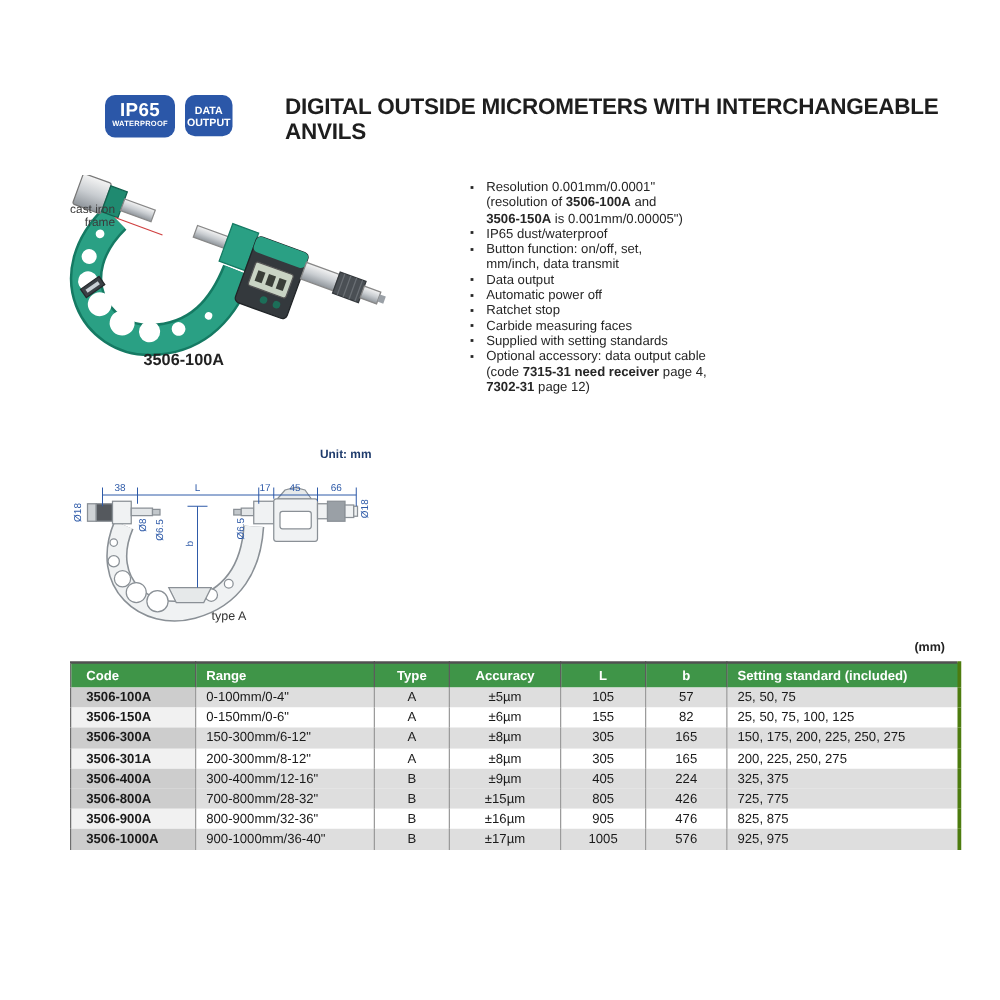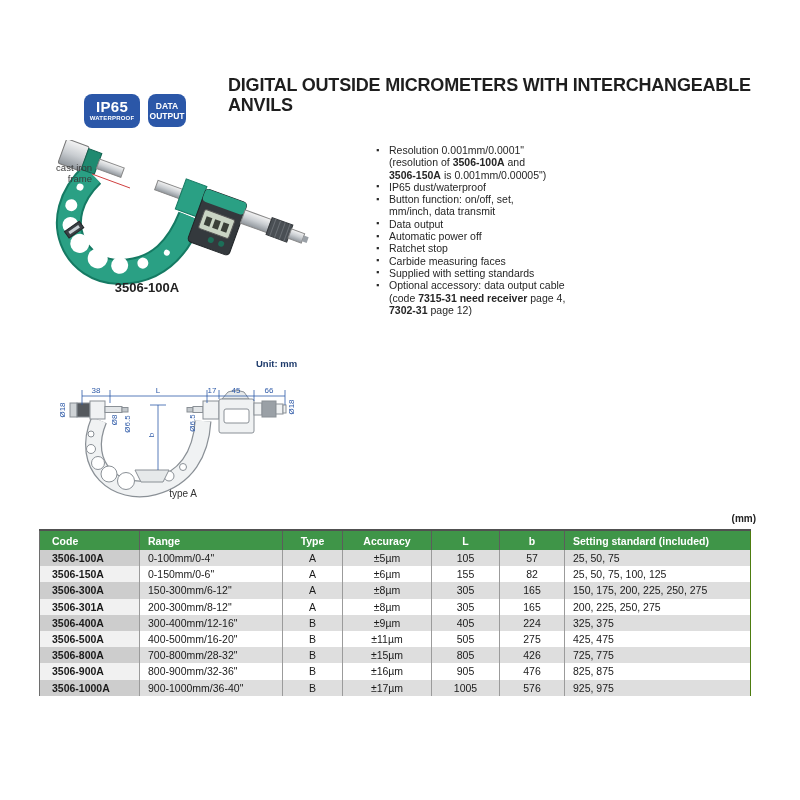--- a/index.html
+++ b/index.html
@@ -1,21 +1,21 @@
 <!DOCTYPE html>
 <html style="--blue: #2b57a8; --green: #3f9548;"><head>
 <meta charset="utf-8">
 <style>
   html,body{margin:0;padding:0;background:#fff;}
   .page{position:relative;width:800px;height:800px;background:#ffffff;overflow:hidden;
         font-family:"Liberation Sans", sans-serif;color:#1c1c1c;}
 
   
   .badge{position:absolute;background:var(--blue,#2b57a8);color:#fff;border-radius:8px;
-         display:flex;flex-direction:column;align-items:center;justify-content:center;text-align:center;margin-top:18px;}
+         display:flex;flex-direction:column;align-items:center;justify-content:center;text-align:center;}
   .badge-ip65{left:84px;top:76px;width:56px;height:34px;}
   .badge-data{left:148px;top:76px;width:38px;height:33px;}
   .badge-ip65 .l1{font-size:15px;font-weight:bold;line-height:14px;letter-spacing:.3px;}
   .badge-ip65 .l2{font-size:6px;font-weight:bold;line-height:8px;letter-spacing:.2px;}
   .badge-data .l1,.badge-data .l2{font-size:8.5px;font-weight:bold;line-height:10px;}
 
   .title{position:absolute;left:228px;top:75px;width:565px;font-size:18px;font-weight:bold;
          letter-spacing:-0.2px;color:#1e1e1e;line-height:20px;}
 
   
@@ -31,23 +31,23 @@
   .features .blt{position:absolute;left:0;top:-0.5px;font-size:9px;color:#262626;}
   .bold{font-weight:bold;}
 
   .unit-label{position:absolute;left:256px;top:358px;font-size:9.5px;font-weight:bold;color:#1d3a6b;}
   .drawing-caption{position:absolute;left:113px;top:488px;width:84px;text-align:right;
                    font-size:10px;font-weight:normal;color:#333;}
 
   
   .mm-note{position:absolute;left:656px;top:513px;width:100px;text-align:right;
            font-size:10px;font-weight:bold;color:#222;}
-  .spec-table{position:absolute;left:39px;top:529px;width:711px;border-collapse:collapse;
+  .spec-table{position:absolute;left:56px;top:529px;width:711px;border-collapse:collapse;
               table-layout:fixed;font-size:10.5px;color:#1a1a1a;
-              border-left:1px solid #6e6e6e;border-right:1px solid #4d7c0f;border-top:2px solid #515151;}
+              border-left:1px solid #6e6e6e;border-right:3px solid #4d7c0f;border-top:2px solid #515151;}
   .spec-table th{background:var(--green,#3f9548);color:#fff;font-weight:bold;height:19px;
                  border-right:1px solid #5c5c5c;padding:0 0 0 8px;text-align:left;}
   .spec-table td{height:16.2px;border-right:1px solid #9b9b9b;padding:0 0 0 8px;text-align:left;}
   .spec-table th:last-child,.spec-table td:last-child{border-right:none;}
   .spec-table .c0{padding-left:12px;font-weight:bold;}
   .spec-table th.c0{font-weight:bold;}
   .spec-table .c2,.spec-table .c3,.spec-table .c4,.spec-table .c5{text-align:center;padding:0;}
   tr.odd td{background:#dedede;} tr.odd td.c0{background:#cdcdcd;}
   tr.even td{background:#ffffff;} tr.even td.c0{background:#f1f1f1;}
 
@@ -276,29 +276,20 @@
         </tr>
         <tr class="odd">
           <td class="c0">3506-400A</td>
           <td class="c1">300-400mm/12-16"</td>
           <td class="c2">B</td>
           <td class="c3">±9µm</td>
           <td class="c4">405</td>
           <td class="c5">224</td>
           <td class="c6">325, 375</td>
         </tr>
-        <tr class="even">
-          <td class="c0">3506-500A</td>
-          <td class="c1">400-500mm/16-20"</td>
-          <td class="c2">B</td>
-          <td class="c3">±11µm</td>
-          <td class="c4">505</td>
-          <td class="c5">275</td>
-          <td class="c6">425, 475</td>
-        </tr>
         <tr class="odd">
           <td class="c0">3506-800A</td>
           <td class="c1">700-800mm/28-32"</td>
           <td class="c2">B</td>
           <td class="c3">±15µm</td>
           <td class="c4">805</td>
           <td class="c5">426</td>
           <td class="c6">725, 775</td>
         </tr>
         <tr class="even">

